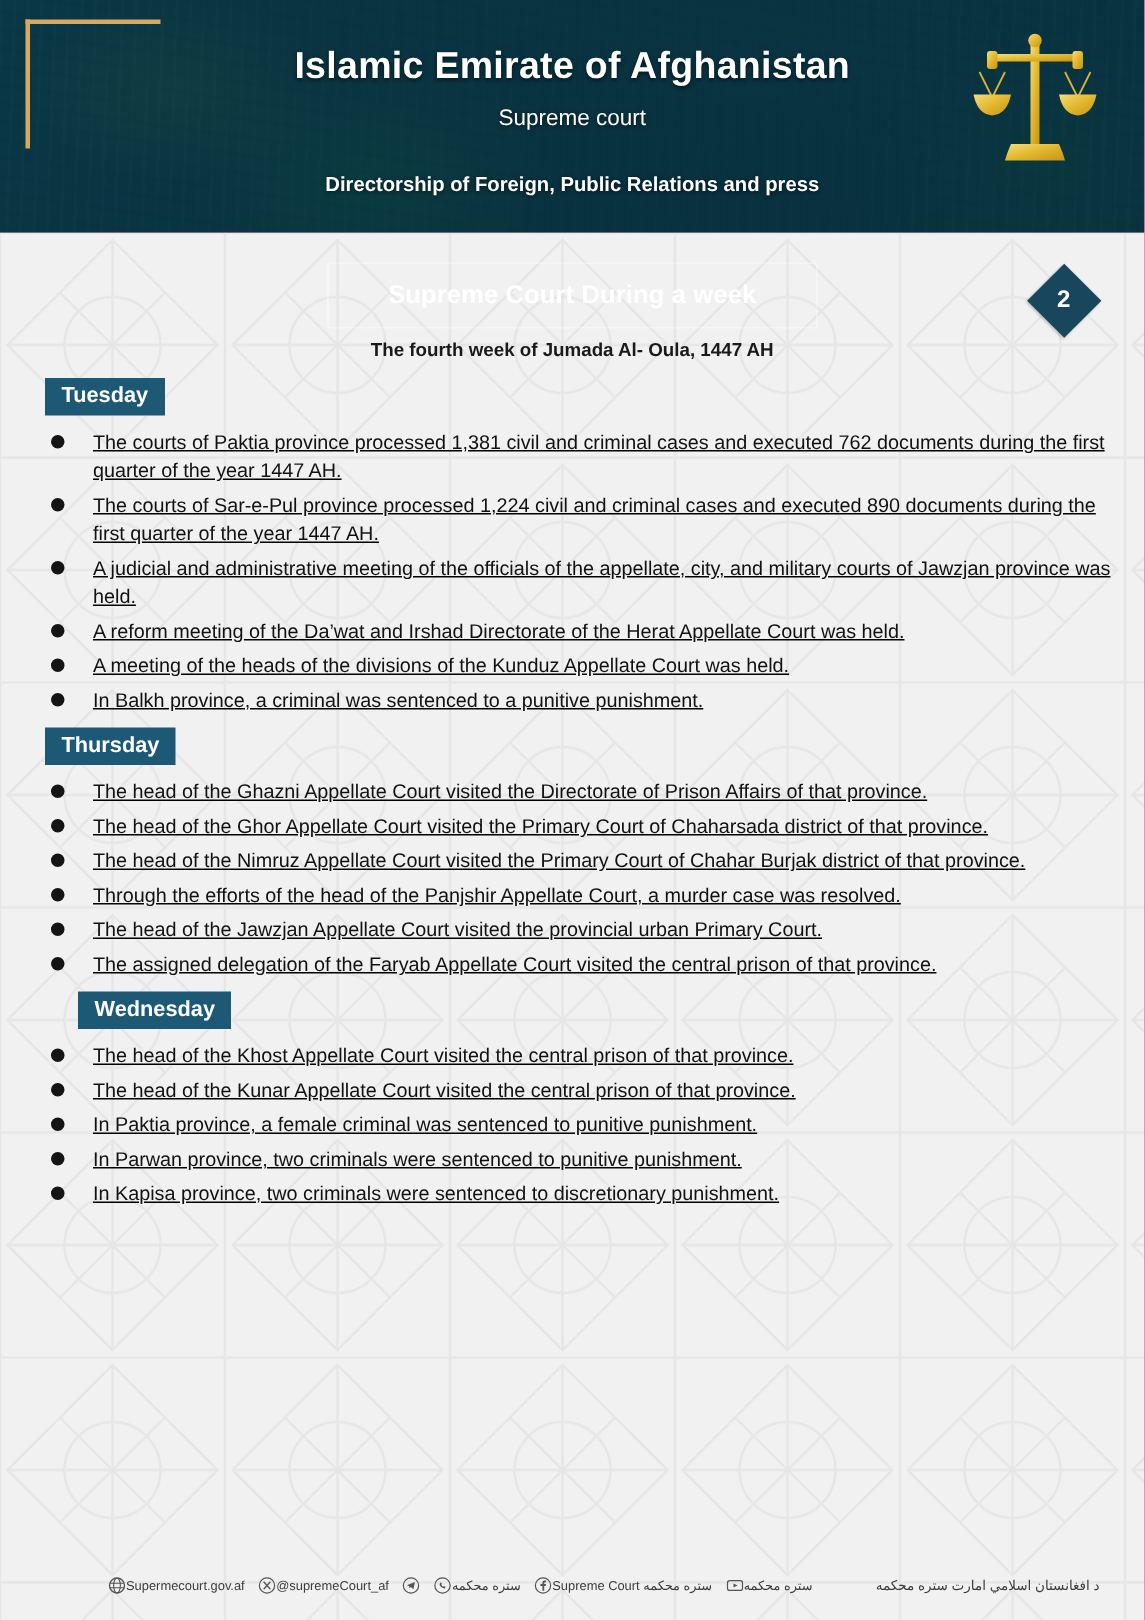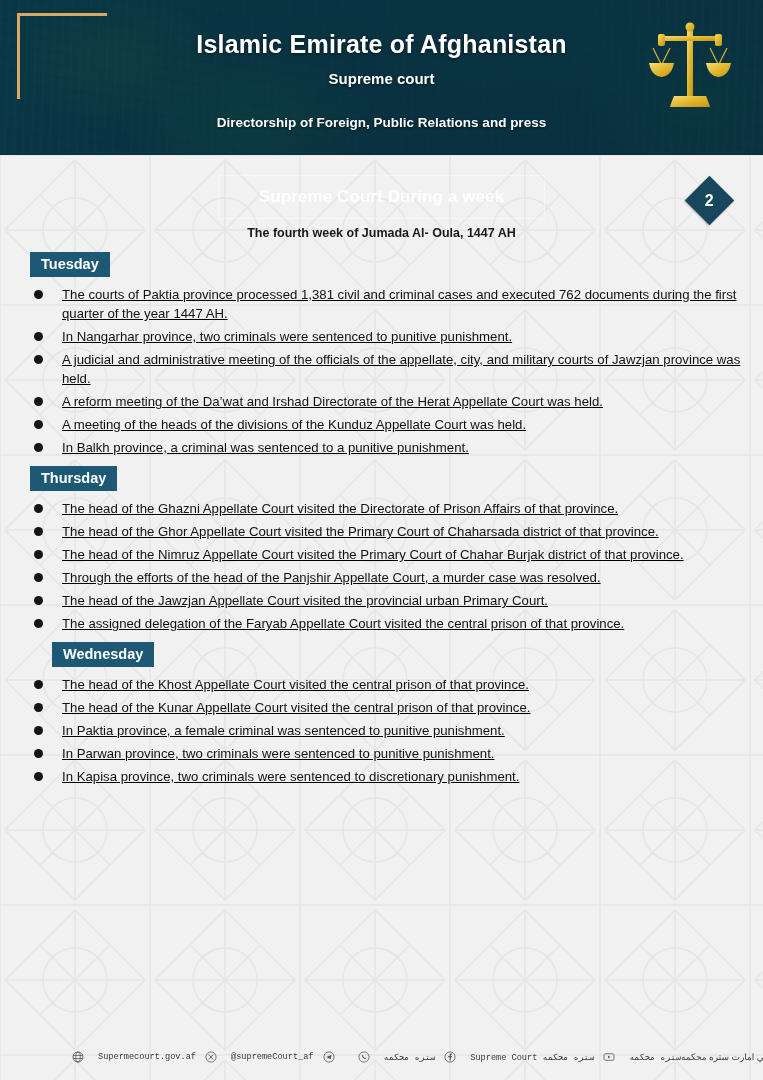--- a/index.html
+++ b/index.html
@@ -83,21 +83,21 @@
   .h-title {
     margin-top: 30px;
     font-size: 25px;
     font-weight: bold;
     letter-spacing: .2px;
     text-shadow: 0 1px 3px rgba(0,0,0,.6);
   }
   .h-sub {
     margin-top: 11px;
     font-size: 15px;
-    font-weight: bold;
+    font-weight: normal;
     text-shadow: 0 1px 3px rgba(0,0,0,.6);
   }
   .h-dept {
     margin-top: 28px;
     font-size: 13.5px;
     font-weight: bold;
     text-shadow: 0 1px 3px rgba(0,0,0,.6);
   }
   .scales {
     position: absolute;
@@ -221,23 +221,22 @@
   }
   .foot-left {
     display: flex;
     align-items: center;
     gap: 9px;
     flex: 1;
   }
   .foot-item {
     display: flex;
     align-items: center;
-    gap: 14px;
+    gap: 0;
     white-space: nowrap;
-    font-family: Liberation Mono, monospace;
   }
   .foot-item .lbl { font-size: 8.6px; }
   .fi {
     width: 12px; height: 12px;
     flex: 0 0 12px;
     display: block;
   }
   .foot-right {
     font-size: 9px;
     color: #3b3b3b;
@@ -308,21 +307,21 @@
       <span>2</span>
     </div>
   </div>
 
   <div class="content">
 
     <div class="day-block">
       <div class="day-badge">Tuesday</div>
       <ul class="items">
         <li>The courts of Paktia province processed 1,381 civil and criminal cases and executed 762 documents during the first quarter of the year 1447 AH.</li>
-        <li>In Nangarhar province, two criminals were sentenced to punitive punishment.</li>
+        <li>The courts of Sar-e-Pul province processed 1,224 civil and criminal cases and executed 890 documents during the first quarter of the year 1447 AH.</li>
         <li>A judicial and administrative meeting of the officials of the appellate, city, and military courts of Jawzjan province was held.</li>
         <li>A reform meeting of the Da’wat and Irshad Directorate of the Herat Appellate Court was held.</li>
         <li>A meeting of the heads of the divisions of the Kunduz Appellate Court was held.</li>
         <li>In Balkh province, a criminal was sentenced to a punitive punishment.</li>
       </ul>
     </div>
 
     <div class="day-block">
       <div class="day-badge">Thursday</div>
       <ul class="items">

